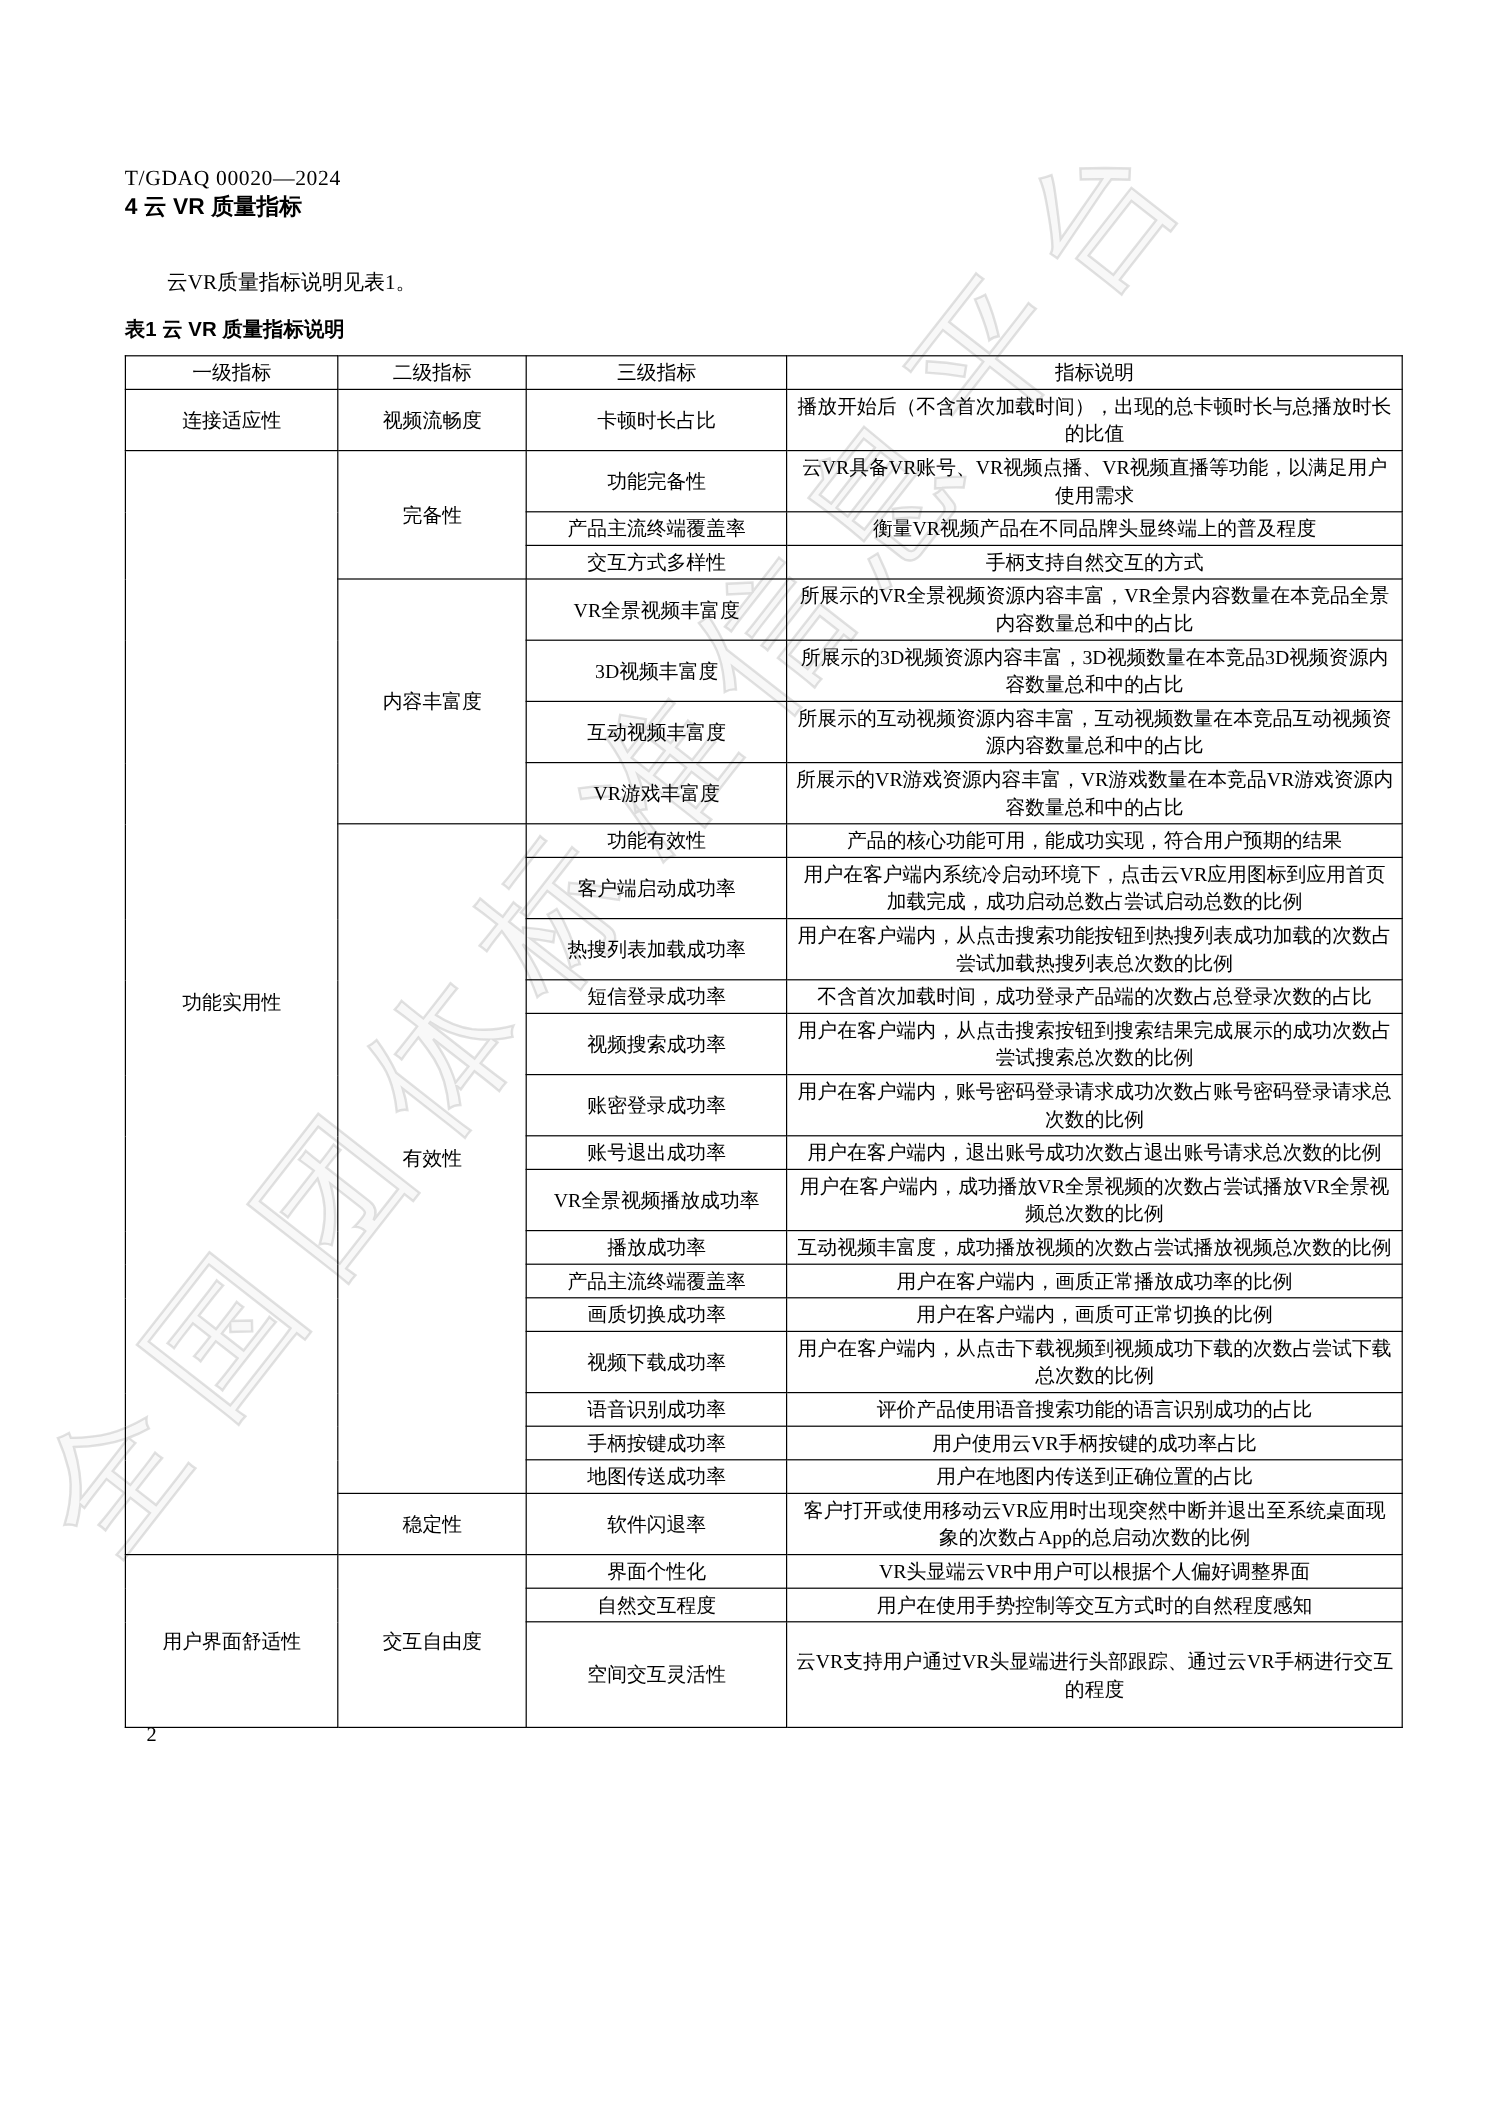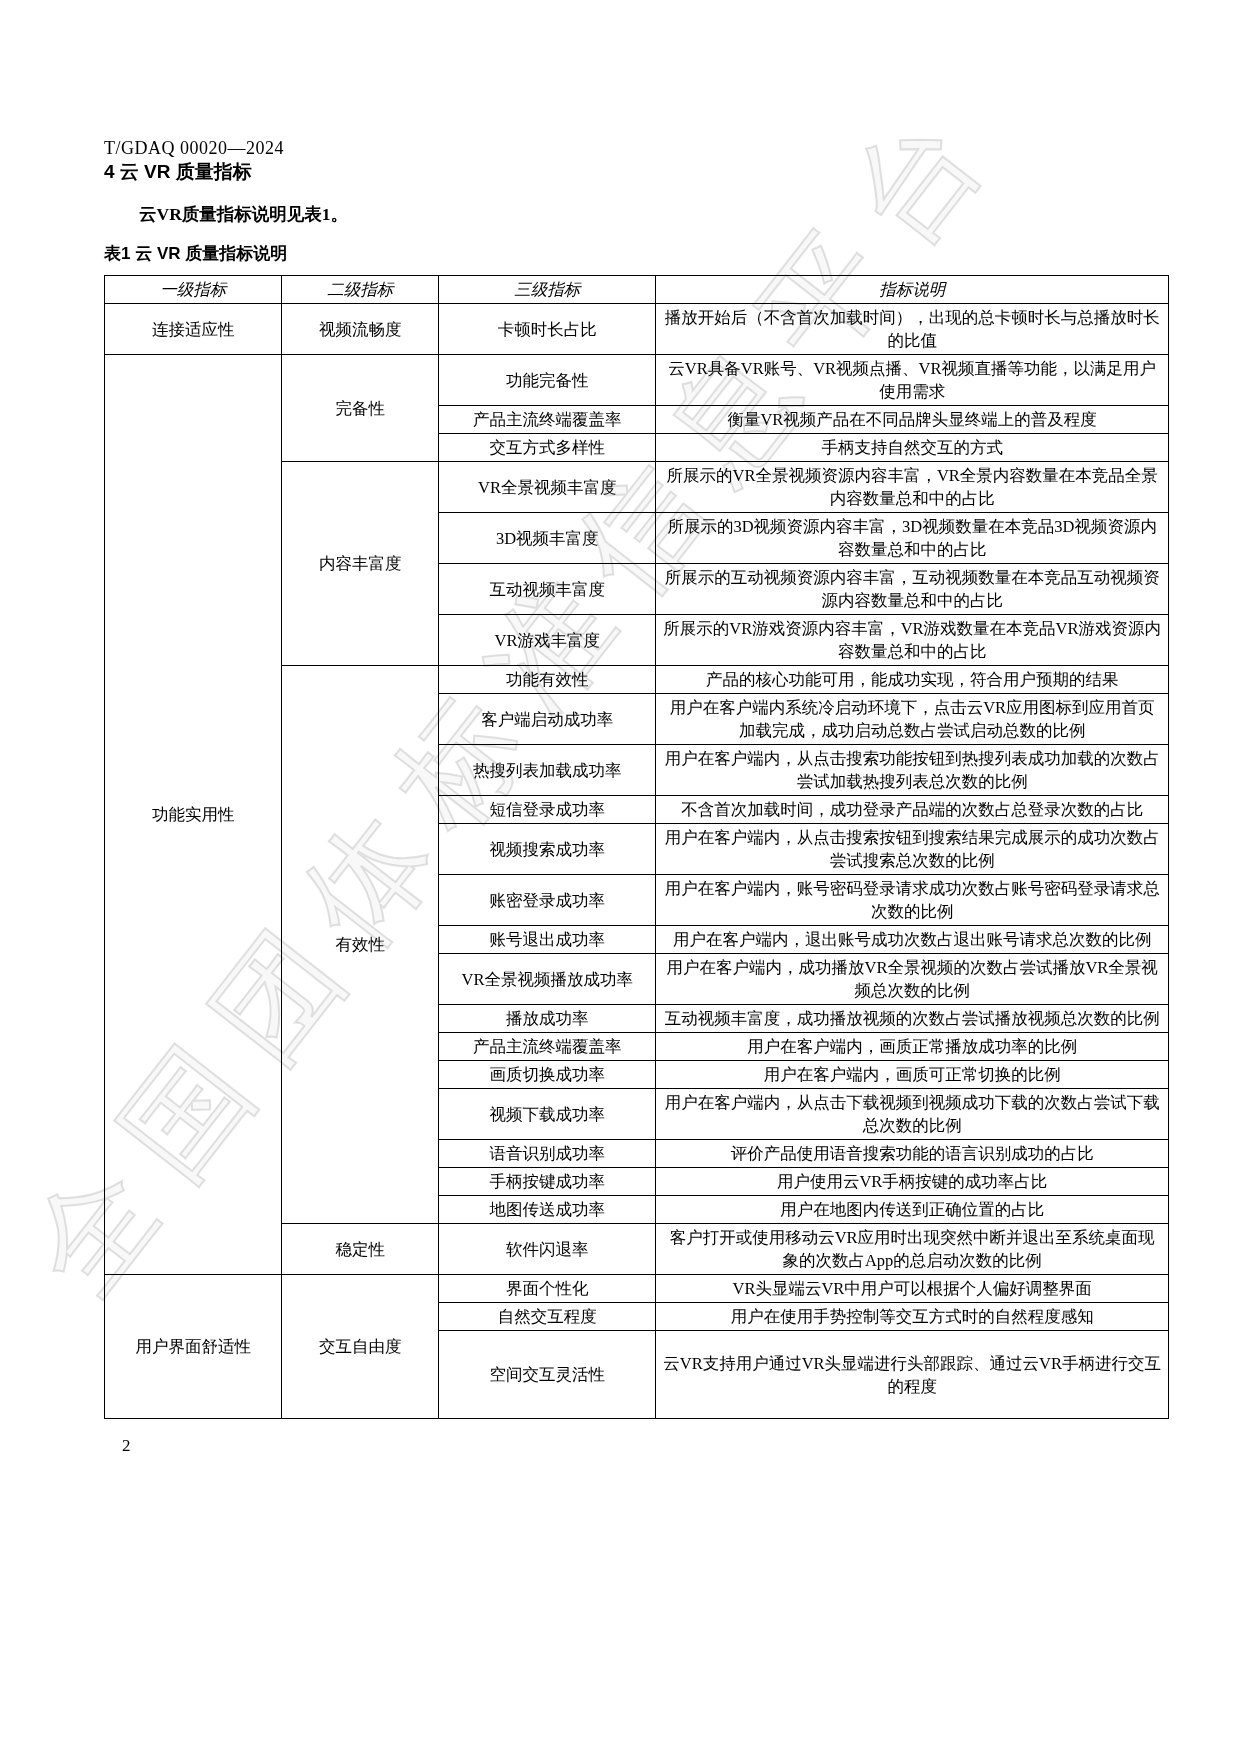--- a/index.html
+++ b/index.html
@@ -21,24 +21,23 @@
   .doc-number {
     font-size:18px;
     letter-spacing:0.5px;
   }
   .section-heading {
     font-family:"Liberation Sans","DejaVu Sans",sans-serif;
     font-weight:bold;
     font-size:19px;
   }
   .intro {
-    margin-top:17px;
+    margin-top:38px;
     font-size:17.5px;
     text-indent:2em;
-    font-weight:bold;
   }
   .table-title {
     margin-top:16px;
     margin-bottom:10px;
     text-align:left;
     font-family:"Liberation Sans","DejaVu Sans",sans-serif;
     font-weight:bold;
     font-size:17px;
   }
   table.indicators {
@@ -55,21 +54,20 @@
   table.indicators th,
   table.indicators td {
     border:1px solid #000;
     padding:2px 5px;
     vertical-align:middle;
     font-weight:normal;
   }
   table.indicators th {
     height:26px;
     text-align:center;
-    font-style:italic;
   }
   table.indicators td { height:27px; }
   table.indicators td.c { text-align:center;margin-left:40px; }
   table.indicators td.desc { text-align:center; padding-left:6px; padding-right:6px; }
   tr.tall td { height:88px; }
   .page-number {
     position:absolute;
     left:122px; top:1436px;
     font-size:17px;
     z-index:2;

